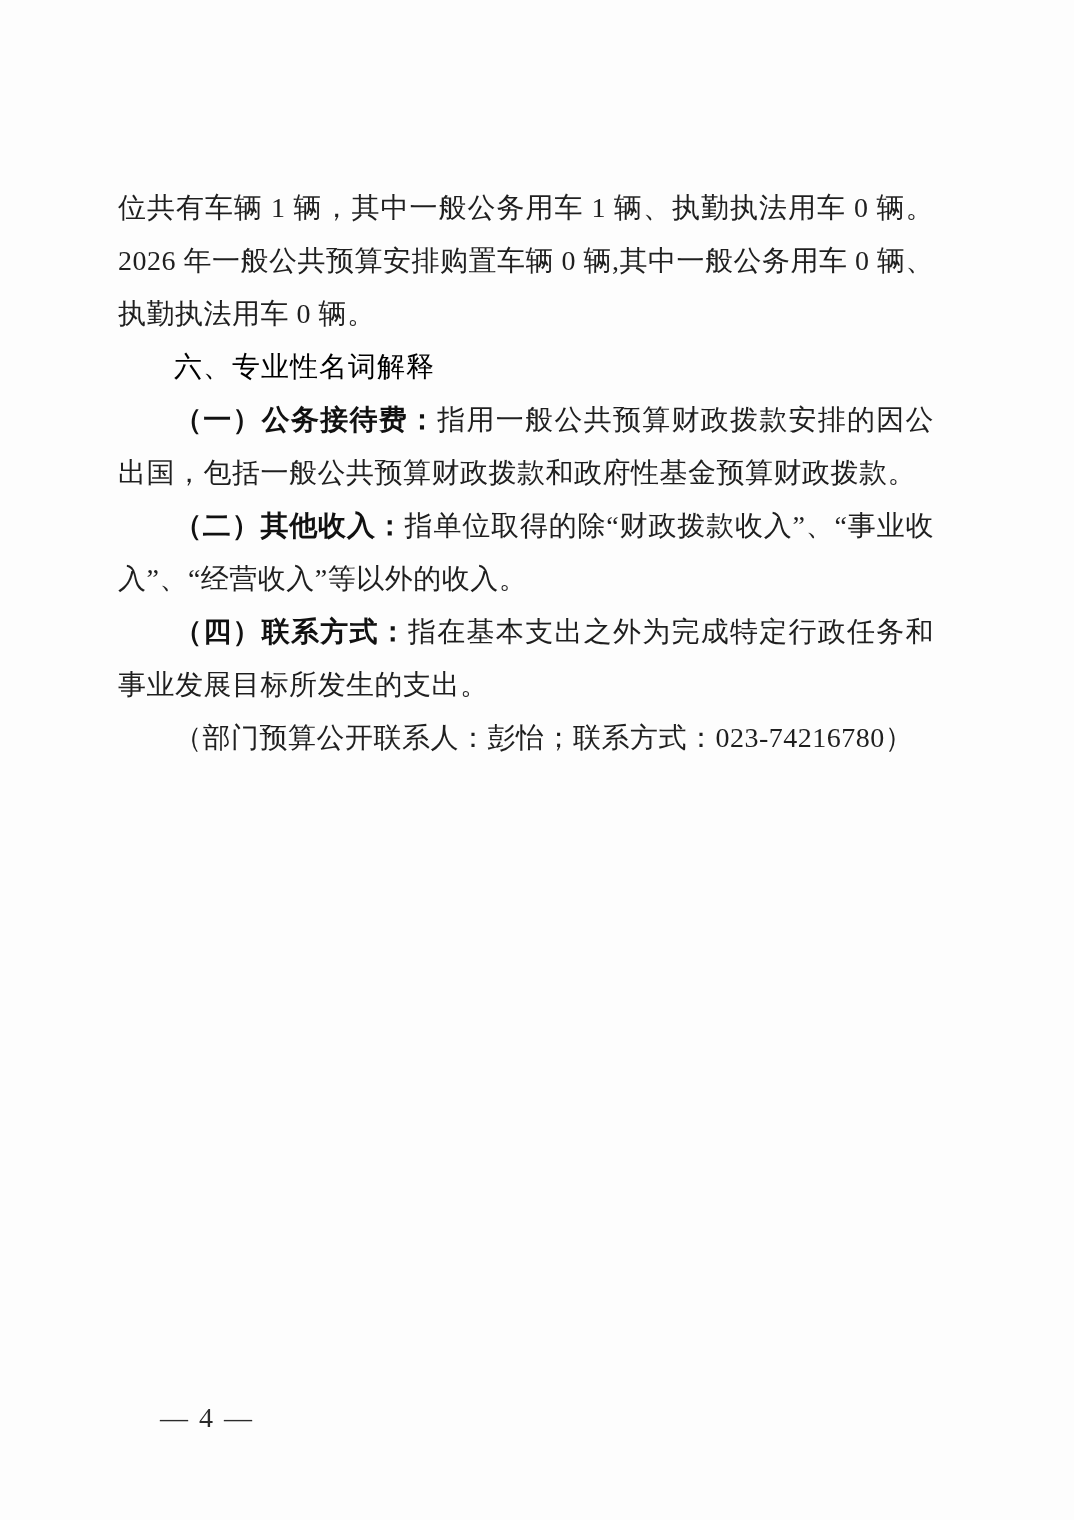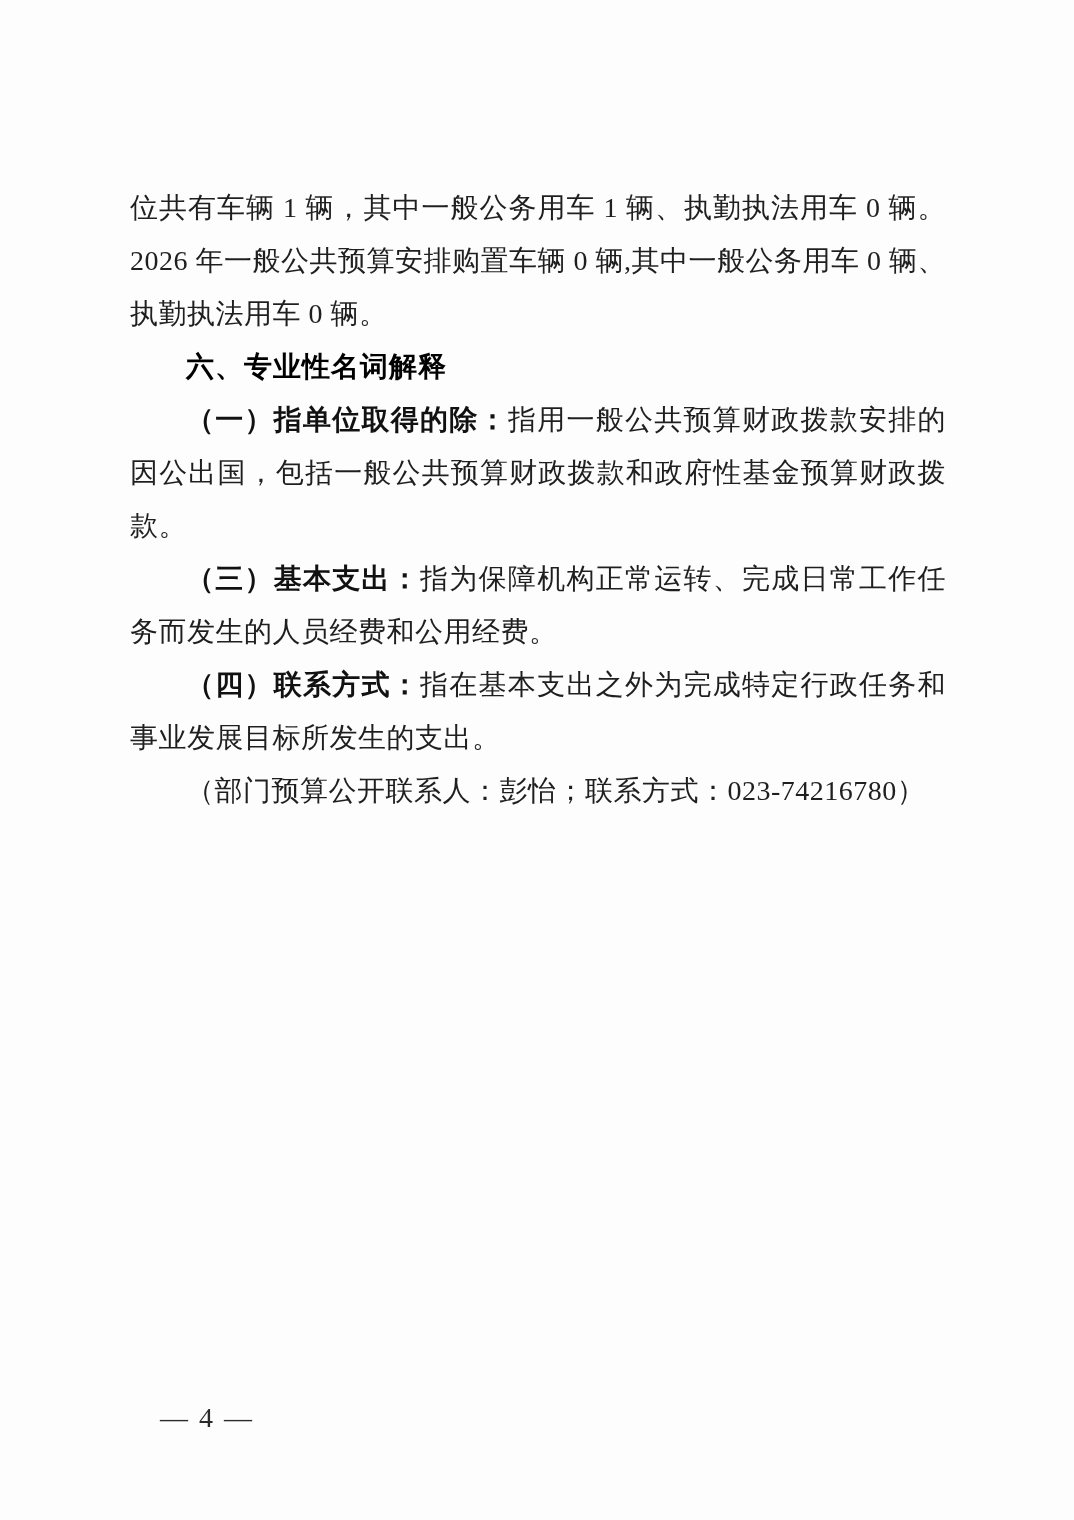--- a/index.html
+++ b/index.html
@@ -11,41 +11,41 @@
     position: relative;
     width: 1074px;
     height: 1520px;
     background: #fdfdfd;
     overflow: hidden;
     font-family: "Liberation Serif", "DejaVu Serif", serif;
     color: #1f1f1f;
   }
   .content {
     position: absolute;
-    left: 130px;
+    left: 118px;
     top: 181px;
     width: 816px;
     font-size: 28px;
     line-height: 53px;
     text-align: justify;
     letter-spacing: 0.5px;
   }
   .content p {
     margin: 0;
     padding: 0;
   }
   .para-indent {
     text-indent: 2em;
   }
   .section-heading {
     margin: 0;
     text-indent: 2em;
     font-size: 28px;
     line-height: 53px;
-    font-weight: 700;
+    font-weight: 400;
     font-family: "DejaVu Sans", "Liberation Sans", sans-serif;
     color: #000000;
     text-align: left;
     letter-spacing: 1px;
   }
   .term {
     font-weight: 700;
     color: #111111;
   }
   .page-footer {
@@ -62,24 +62,24 @@
 <body>
 
 <div class="page">
 
   <div class="content">
 
     <p>位共有车辆 1 辆，其中一般公务用车 1 辆、执勤执法用车 0 辆。2026 年一般公共预算安排购置车辆 0 辆,其中一般公务用车 0 辆、执勤执法用车 0 辆。</p>
 
     <p class="section-heading">六、专业性名词解释</p>
 
-    <p class="para-indent"><span class="term">（一）指单位取得的除：</span><span>指用一般公共预算财政拨款安排的因公出国，包括一般公共预算财政拨款和政府性基金预算财政拨款。</span></p>
+    <p class="para-indent"><span class="term">（一）公务接待费：</span><span>指用一般公共预算财政拨款安排的因公出国，包括一般公共预算财政拨款和政府性基金预算财政拨款。</span></p>
 
+    <p class="para-indent"><span class="term">（二）其他收入：</span><span>指单位取得的除“财政拨款收入”、“事业收入”、“经营收入”等以外的收入。</span></p>
 
-    <p class="para-indent"><span class="term">（三）基本支出：</span><span>指为保障机构正常运转、完成日常工作任务而发生的人员经费和公用经费。</span></p>
 
     <p class="para-indent"><span class="term">（四）联系方式：</span><span>指在基本支出之外为完成特定行政任务和事业发展目标所发生的支出。</span></p>
 
 
     <p class="para-indent">（部门预算公开联系人：彭怡；联系方式：023-74216780）</p>
 
   </div>
 
   <div class="page-footer">— 4 —</div>
 

